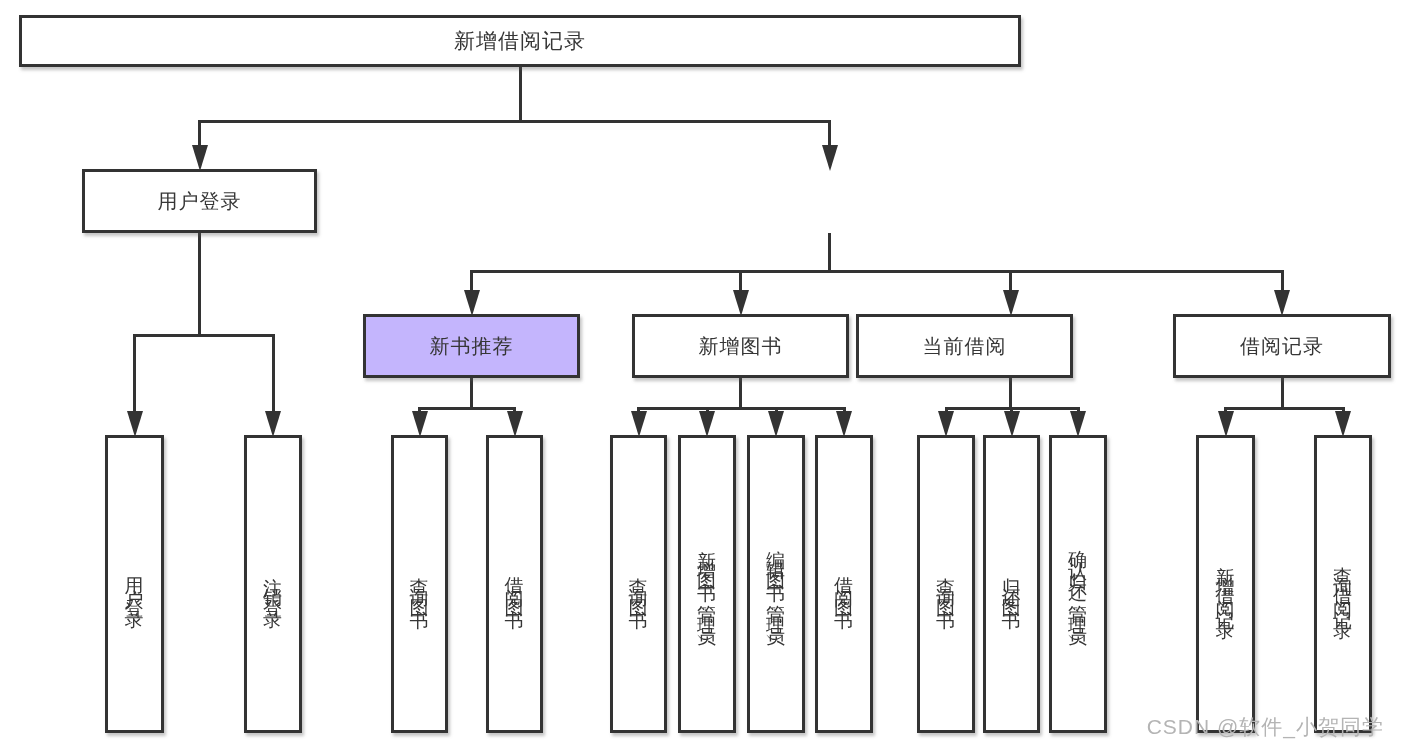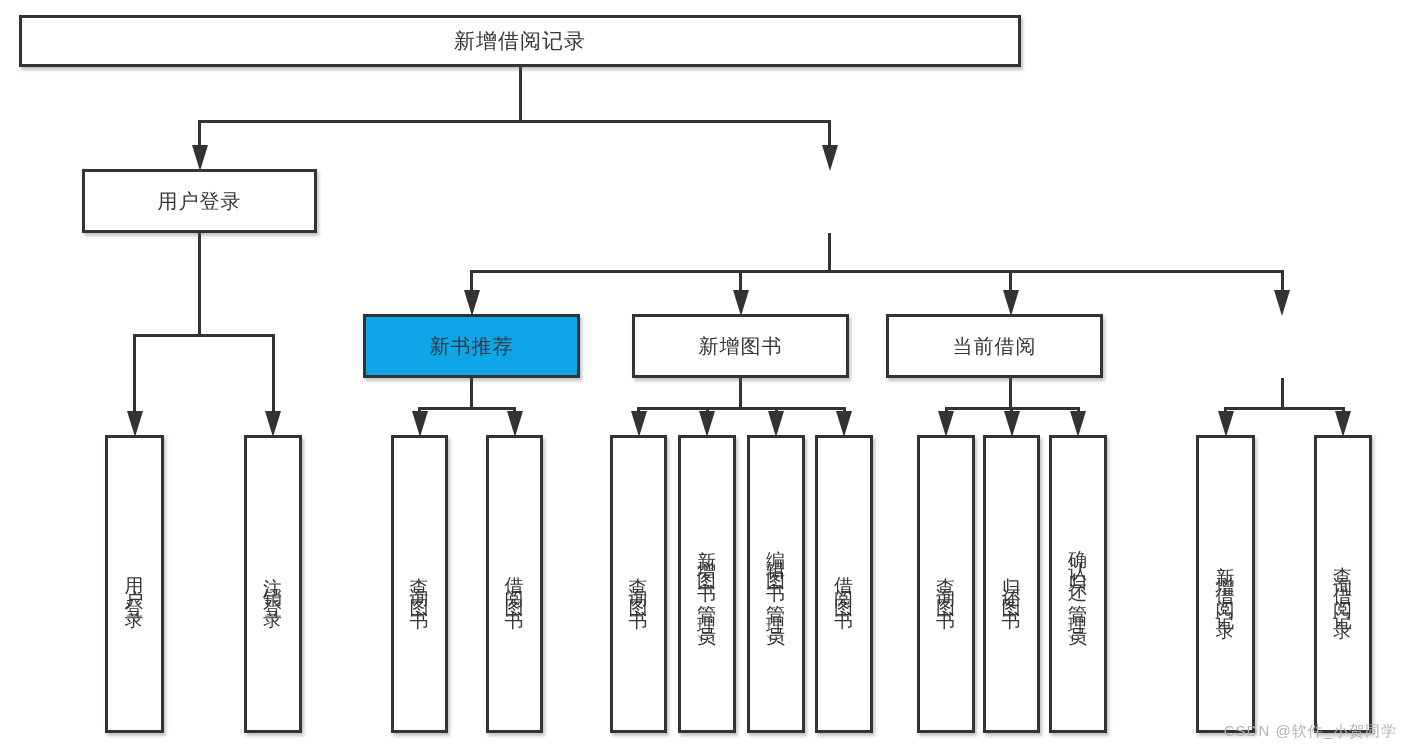--- a/index.html
+++ b/index.html
@@ -19,22 +19,22 @@
     writing-mode:vertical-rl;text-orientation:mixed;
     font-size:19px;letter-spacing:11px;line-height:1;
   }
   .cline{position:absolute;background:#333333;}
   .arrow{
     position:absolute;width:0;height:0;
     border-left:8px solid transparent;border-right:8px solid transparent;
     border-top:26px solid #333333;
   }
   #watermark{
-    position:absolute;right:8px;bottom:6px;z-index:5;
-    color:#b4b4b4;font-size:15px;letter-spacing:1px;white-space:nowrap;
+    position:absolute;right:21px;bottom:6px;z-index:5;
+    color:#b4b4b4;font-size:21px;letter-spacing:1px;white-space:nowrap;
   }
 </style>
 </head>
 <body>
 
 <div id="canvas">
     <div class="cline" style="left: 518.5px; top: 67px; width: 3px; height: 56px; background: rgb(51, 51, 51);"></div>
     <div class="cline" style="left: 198px; top: 120px; width: 633px; height: 3px; background: rgb(51, 51, 51);"></div>
     <div class="cline" style="left: 198px; top: 120px; width: 3px; height: 39px; background: rgb(51, 51, 51);"></div>
     <div class="arrow" style="left: 191.5px; top: 145px; border-top-color: rgb(51, 51, 51);"></div>
@@ -81,23 +81,24 @@
     <div class="cline" style="left: 1076.5px; top: 407px; width: 3px; height: 18px; background: rgb(51, 51, 51);"></div>
     <div class="arrow" style="left: 1070px; top: 411px; border-top-color: rgb(51, 51, 51);"></div>
     <div class="cline" style="left: 1280.5px; top: 378px; width: 3px; height: 32px; background: rgb(51, 51, 51);"></div>
     <div class="cline" style="left: 1224px; top: 407px; width: 120.5px; height: 3px; background: rgb(51, 51, 51);"></div>
     <div class="cline" style="left: 1224px; top: 407px; width: 3px; height: 18px; background: rgb(51, 51, 51);"></div>
     <div class="arrow" style="left: 1217.5px; top: 411px; border-top-color: rgb(51, 51, 51);"></div>
     <div class="cline" style="left: 1341.5px; top: 407px; width: 3px; height: 18px; background: rgb(51, 51, 51);"></div>
     <div class="arrow" style="left: 1335px; top: 411px; border-top-color: rgb(51, 51, 51);"></div>
     <div class="node h root" style="left: 19px; top: 15px; width: 1002px; height: 52px; color: rgb(54, 54, 54); border-color: rgb(51, 51, 51); background: rgb(255, 255, 255);">新增借阅记录</div>
     <div class="node h" style="left: 82px; top: 169px; width: 235px; height: 64px; color: rgb(54, 54, 54); border-color: rgb(51, 51, 51); background: rgb(255, 255, 255);">用户登录</div>
-    <div class="node h" style="left: 363px; top: 314px; width: 217px; height: 64px; color: rgb(54, 54, 54); border-color: rgb(51, 51, 51); background: #0ea5e9;">新书推荐</div>
+    <div class="node h" style="left: 363px; top: 314px; width: 217px; height: 64px; color: rgb(54, 54, 54); border-color: rgb(51, 51, 51); background: #c4b5fd;">新书推荐</div>
     <div class="node h" style="left: 632px; top: 314px; width: 217px; height: 64px; color: rgb(54, 54, 54); border-color: rgb(51, 51, 51); background: rgb(255, 255, 255);">新增图书</div>
-    <div class="node h" style="left: 886px; top: 314px; width: 217px; height: 64px; color: rgb(54, 54, 54); border-color: rgb(51, 51, 51); background: rgb(255, 255, 255);">当前借阅</div>
+    <div class="node h" style="left: 856px; top: 314px; width: 217px; height: 64px; color: rgb(54, 54, 54); border-color: rgb(51, 51, 51); background: rgb(255, 255, 255);">当前借阅</div>
+    <div class="node h" style="left: 1173px; top: 314px; width: 218px; height: 64px; color: rgb(54, 54, 54); border-color: rgb(51, 51, 51); background: rgb(255, 255, 255);">借阅记录</div>
     <div class="node v" style="left: 105px; top: 435px; width: 59px; height: 298px; color: rgb(54, 54, 54); border-color: rgb(51, 51, 51); background: rgb(255, 255, 255);">用户登录</div>
     <div class="node v" style="left: 244px; top: 435px; width: 58px; height: 298px; color: rgb(54, 54, 54); border-color: rgb(51, 51, 51); background: rgb(255, 255, 255);">注销登录</div>
     <div class="node v" style="left: 391px; top: 435px; width: 57px; height: 298px; color: rgb(54, 54, 54); border-color: rgb(51, 51, 51); background: rgb(255, 255, 255);">查询图书</div>
     <div class="node v" style="left: 486px; top: 435px; width: 57px; height: 298px; color: rgb(54, 54, 54); border-color: rgb(51, 51, 51); background: rgb(255, 255, 255);">借阅图书</div>
     <div class="node v" style="left: 610px; top: 435px; width: 57px; height: 298px; color: rgb(54, 54, 54); border-color: rgb(51, 51, 51); background: rgb(255, 255, 255);">查询图书</div>
     <div class="node v" style="left: 678px; top: 435px; width: 58px; height: 298px; color: rgb(54, 54, 54); border-color: rgb(51, 51, 51); background: rgb(255, 255, 255);">新增图书（管理员）</div>
     <div class="node v" style="left: 747px; top: 435px; width: 58px; height: 298px; color: rgb(54, 54, 54); border-color: rgb(51, 51, 51); background: rgb(255, 255, 255);">编辑图书（管理员）</div>
     <div class="node v" style="left: 815px; top: 435px; width: 58px; height: 298px; color: rgb(54, 54, 54); border-color: rgb(51, 51, 51); background: rgb(255, 255, 255);">借阅图书</div>
     <div class="node v" style="left: 917px; top: 435px; width: 58px; height: 298px; color: rgb(54, 54, 54); border-color: rgb(51, 51, 51); background: rgb(255, 255, 255);">查询图书</div>
     <div class="node v" style="left: 983px; top: 435px; width: 57px; height: 298px; color: rgb(54, 54, 54); border-color: rgb(51, 51, 51); background: rgb(255, 255, 255);">归还图书</div>

